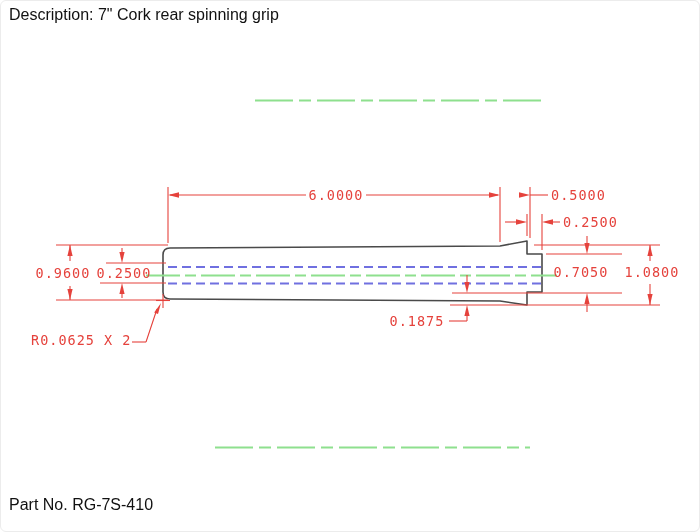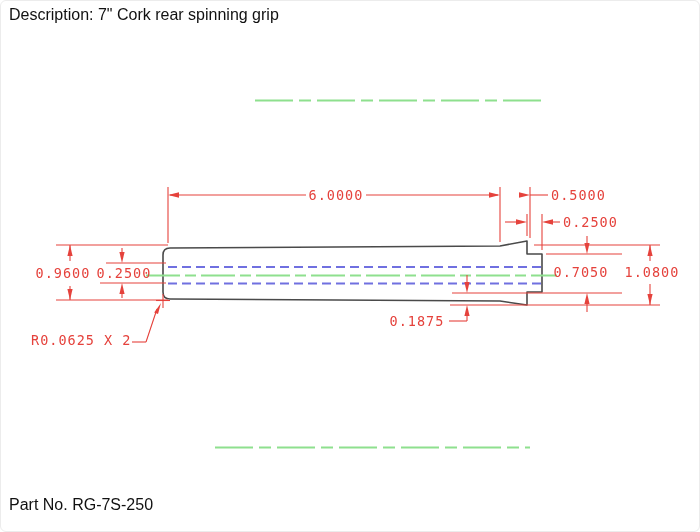--- a/index.html
+++ b/index.html
@@ -127,13 +127,13 @@
   <g>
     <line class="dim" x1="156" y1="300.5" x2="170" y2="300.5"></line>
     <line class="dim" x1="163" y1="294" x2="163" y2="308"></line>
     <line class="dim" x1="132" y1="342" x2="146" y2="342"></line>
     <line class="dim" x1="146" y1="342" x2="157" y2="309"></line>
     <polygon class="dimf" points="161,303 158,314 154.2,312.6"></polygon>
     <text class="dimtext" x="31" y="345" text-anchor="start">R0.0625 X 2</text>
   </g>
 </svg>
 
-<div class="part-text">Part No. RG-7S-250</div>
+<div class="part-text">Part No. RG-7S-410</div>
 
 </body></html>

